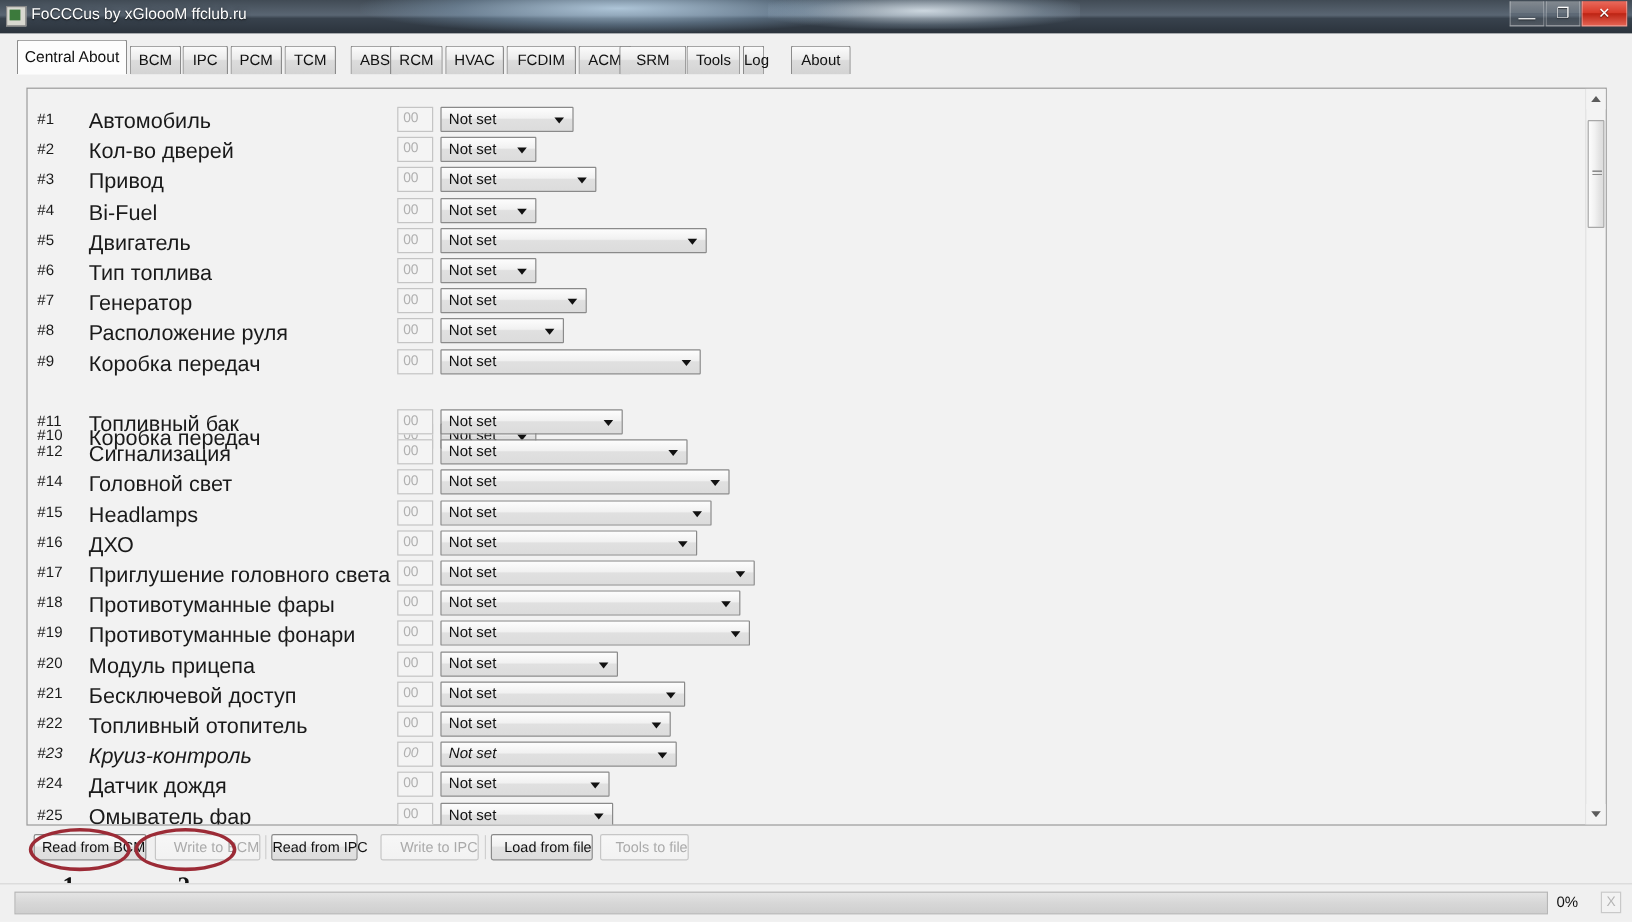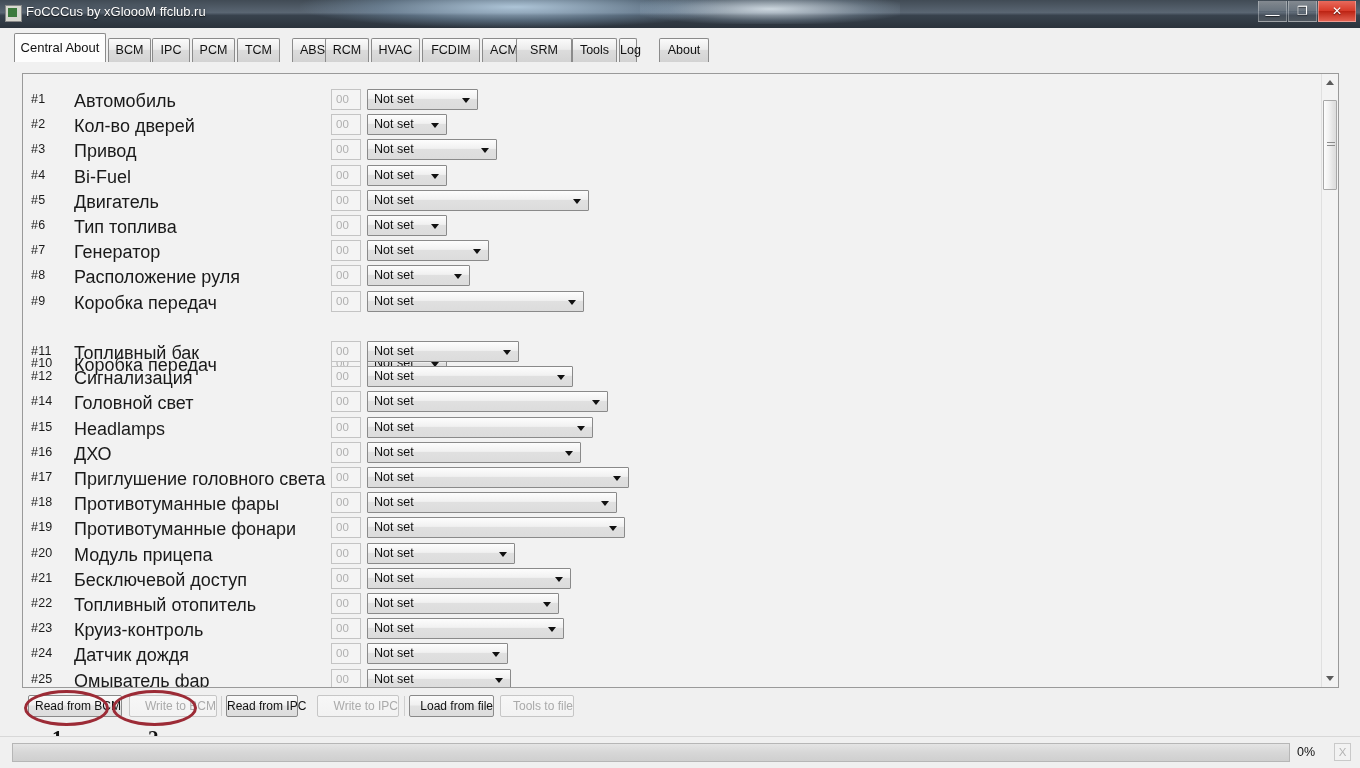--- a/index.html
+++ b/index.html
@@ -375,21 +375,21 @@
         <div class="row-label">Бесключевой доступ</div>
         <div class="row-hex">00</div>
         <div class="row-combo" style="width: 204px;"><span>Not set</span><span class="arrow"></span></div>
       </div>
       <div class="row" style="top: 519px; width: 1290px;">
         <div class="row-num">#22</div>
         <div class="row-label">Топливный отопитель</div>
         <div class="row-hex">00</div>
         <div class="row-combo" style="width: 192px;"><span>Not set</span><span class="arrow"></span></div>
       </div>
-      <div class="row" style="top: 544.2px; width: 1290px;">
+      <div class="row" style="top: 544.2px; width: 1290px; font-style: italic;">
         <div class="row-num">#23</div>
         <div class="row-label">Круиз-контроль</div>
         <div class="row-hex">00</div>
         <div class="row-combo" style="width: 197px;"><span>Not set</span><span class="arrow"></span></div>
       </div>
       <div class="row" style="top: 569.4px; width: 1290px;">
         <div class="row-num">#24</div>
         <div class="row-label">Датчик дождя</div>
         <div class="row-hex">00</div>
         <div class="row-combo" style="width: 141px;"><span>Not set</span><span class="arrow"></span></div>

